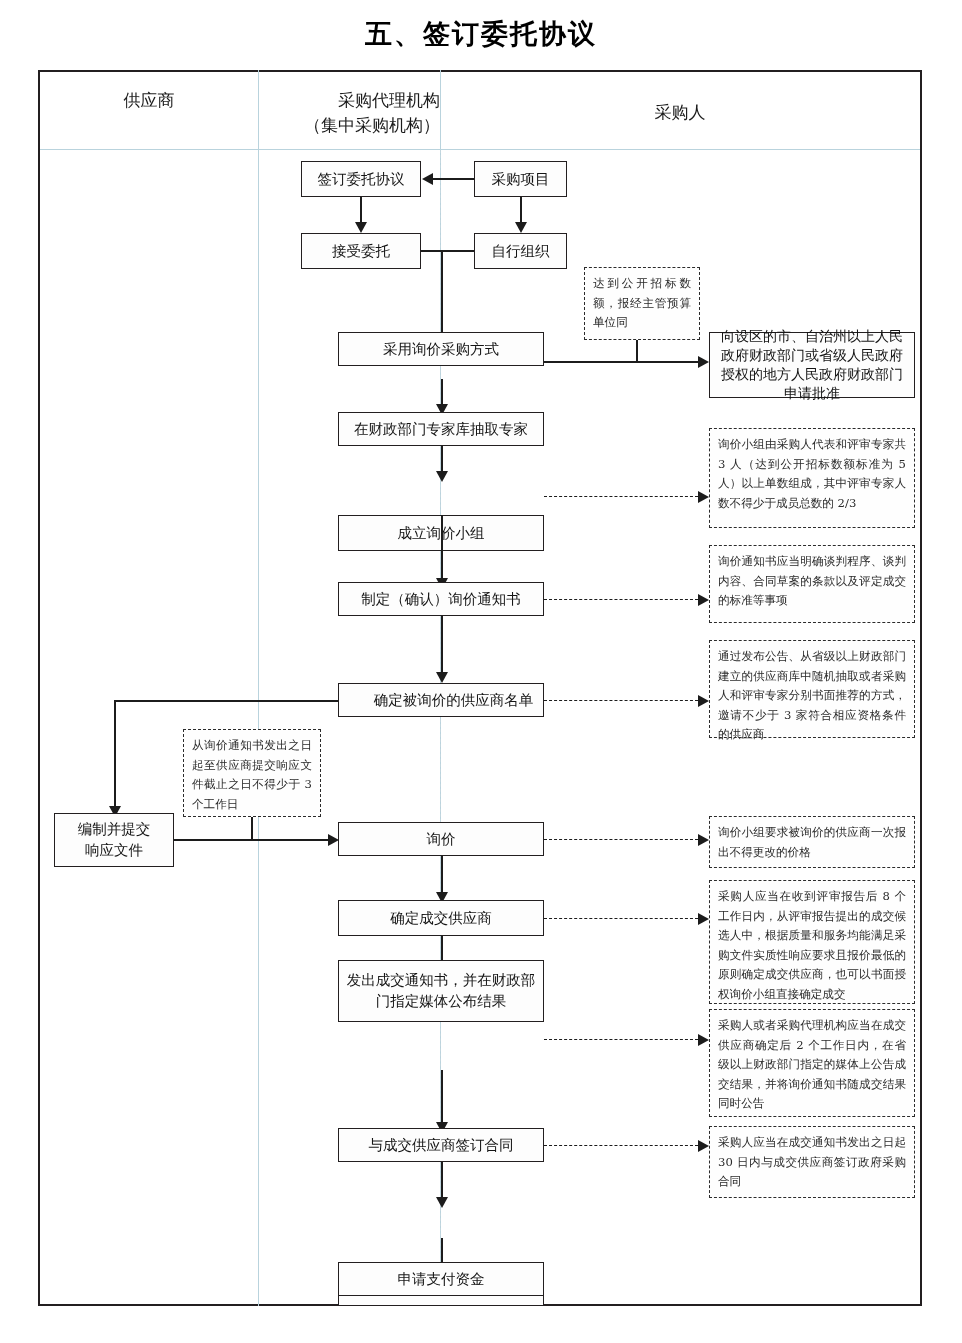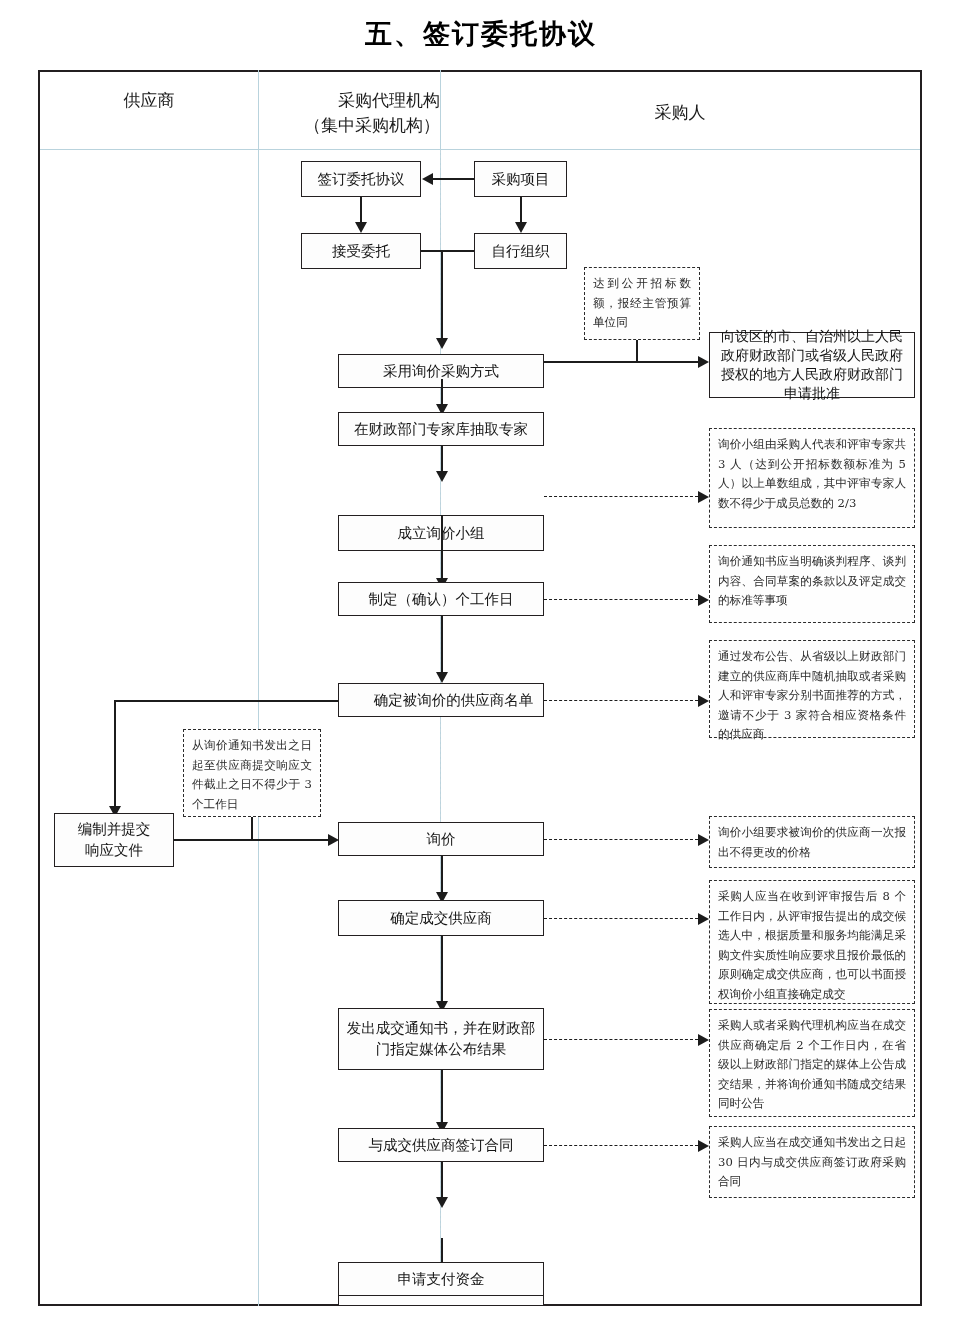--- a/index.html
+++ b/index.html
@@ -177,21 +177,21 @@
 <div class="conn v" style="left:520px; top:197px; height:25px;"></div>
 <div class="arrow down" style="left:515px; top:222px;"></div>
 
 <div class="node" style="left:301px; top:233px; width:120px; height:36px;">接受委托</div>
 <div class="node" style="left:474px; top:233px; width:93px; height:36px;">自行组织</div>
 
 <div class="conn h" style="left:421px; top:250px; width:53px;"></div>
 <div class="conn v" style="left:441px; top:250px; height:88px;"></div>
 <div class="arrow down" style="left:436px; top:338px;"></div>
 
-<div class="node" style="left:338px; top:354px; width:206px; height:34px;">采用询价采购方式</div>
+<div class="node" style="left:338px; top:332px; width:206px; height:34px;">采用询价采购方式</div>
 
 <div class="note" style="left:584px; top:267px; width:116px; height:73px;">达到公开招标数额，报经主管预算单位同</div>
 <div class="conn v" style="left:636px; top:340px; height:22px;"></div>
 
 <div class="conn h" style="left:544px; top:361px; width:154px;"></div>
 <div class="arrow right" style="left:698px; top:355.5px;"></div>
 
 <div class="node" style="left:709px; top:332px; width:206px; height:66px; font-size:14px; line-height:19px; text-align:center;">向设区的市、自治州以上人民政府财政部门或省级人民政府授权的地方人民政府财政部门申请批准</div>
 
 <div class="conn v" style="left:441px; top:379px; height:25px;"></div>
@@ -205,21 +205,21 @@
 <div class="node" style="left:338px; top:479px; width:206px; height:36px;margin-top:36px;">成立询价小组</div>
 
 <div class="dashline" style="left:544px; top:496px; width:154px;"></div>
 <div class="arrow right" style="left:698px; top:490.5px;"></div>
 
 <div class="note" style="left:709px; top:428px; width:206px; height:100px;">询价小组由采购人代表和评审专家共 3 人（达到公开招标数额标准为 5 人）以上单数组成，其中评审专家人数不得少于成员总数的 2/3</div>
 
 <div class="conn v" style="left:441px; top:515px; height:63px;"></div>
 <div class="arrow down" style="left:436px; top:578px;"></div>
 
-<div class="node" style="left:338px; top:582px; width:206px; height:34px;">制定（确认）个工作日</div>
+<div class="node" style="left:338px; top:582px; width:206px; height:34px;">制定（确认）询价通知书</div>
 
 <div class="dashline" style="left:544px; top:599px; width:154px;"></div>
 <div class="arrow right" style="left:698px; top:593.5px;"></div>
 
 <div class="note" style="left:709px; top:545px; width:206px; height:78px;">询价通知书应当明确谈判程序、谈判内容、合同草案的条款以及评定成交的标准等事项</div>
 
 <div class="conn v" style="left:441px; top:616px; height:56px;"></div>
 <div class="arrow down" style="left:436px; top:672px;"></div>
 
 <div class="node" style="left:338px; top:683px; width:206px; height:34px;padding-left:31px;">确定被询价的供应商名单</div>
@@ -257,21 +257,21 @@
 <div class="node" style="left:338px; top:900px; width:206px; height:36px;">确定成交供应商</div>
 
 <div class="dashline" style="left:544px; top:918px; width:154px;"></div>
 <div class="arrow right" style="left:698px; top:912.5px;"></div>
 
 <div class="note" style="left:709px; top:880px; width:206px; height:124px;">采购人应当在收到评审报告后 8 个工作日内，从评审报告提出的成交候选人中，根据质量和服务均能满足采购文件实质性响应要求且报价最低的原则确定成交供应商，也可以书面授权询价小组直接确定成交</div>
 
 <div class="conn v" style="left:441px; top:936px; height:65px;"></div>
 <div class="arrow down" style="left:436px; top:1001px;"></div>
 
-<div class="node" style="left:338px; top:1008px; width:206px; height:62px; flex-direction:column;">
+<div class="node" style="left:338px; top:960px; width:206px; height:62px; flex-direction:column;">
   <span>发出成交通知书，并在财政部</span>
   <span>门指定媒体公布结果</span>
 </div>
 
 <div class="dashline" style="left:544px; top:1039px; width:154px;"></div>
 <div class="arrow right" style="left:698px; top:1033.5px;"></div>
 
 <div class="note" style="left:709px; top:1009px; width:206px; height:108px;">采购人或者采购代理机构应当在成交供应商确定后 2 个工作日内，在省级以上财政部门指定的媒体上公告成交结果，并将询价通知书随成交结果同时公告</div>
 
 <div class="conn v" style="left:441px; top:1070px; height:52px;"></div>

